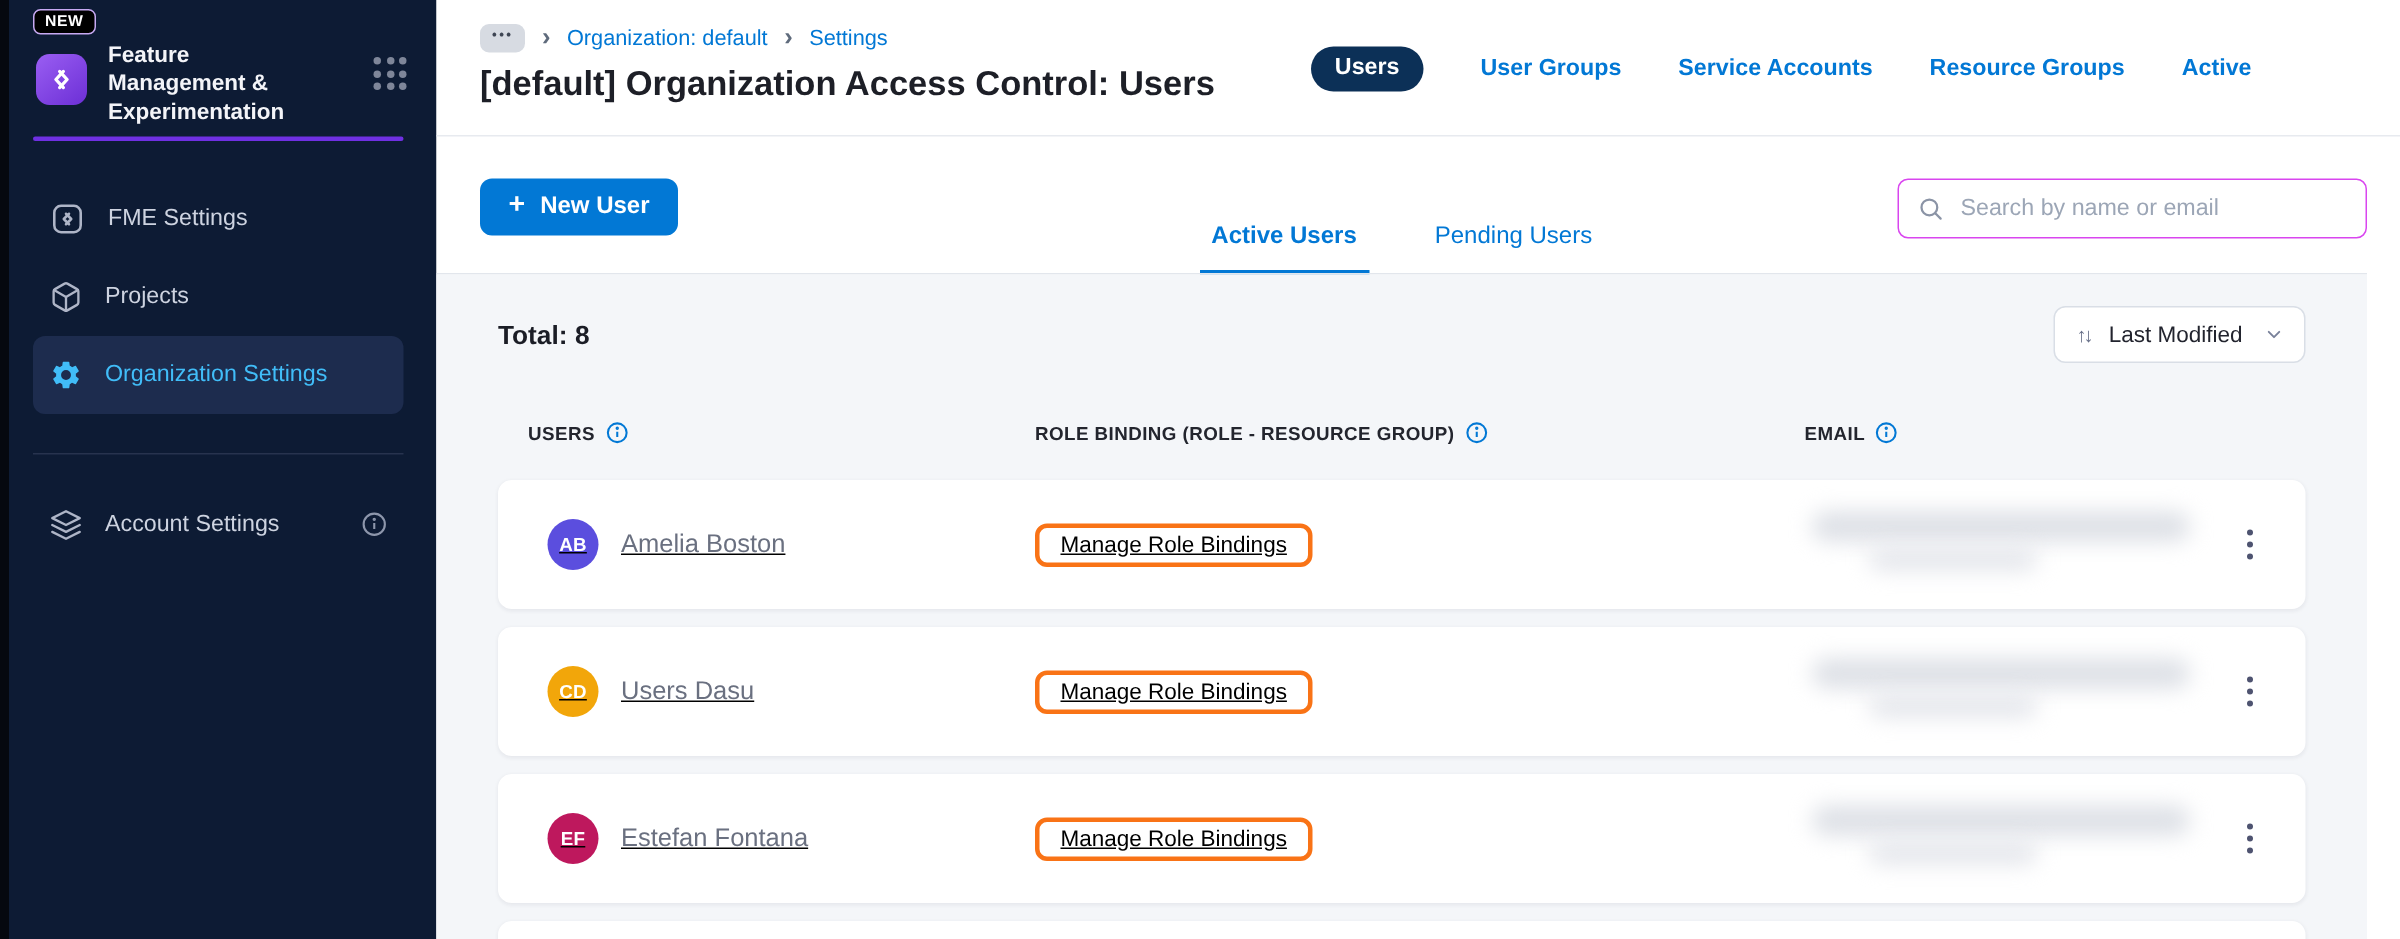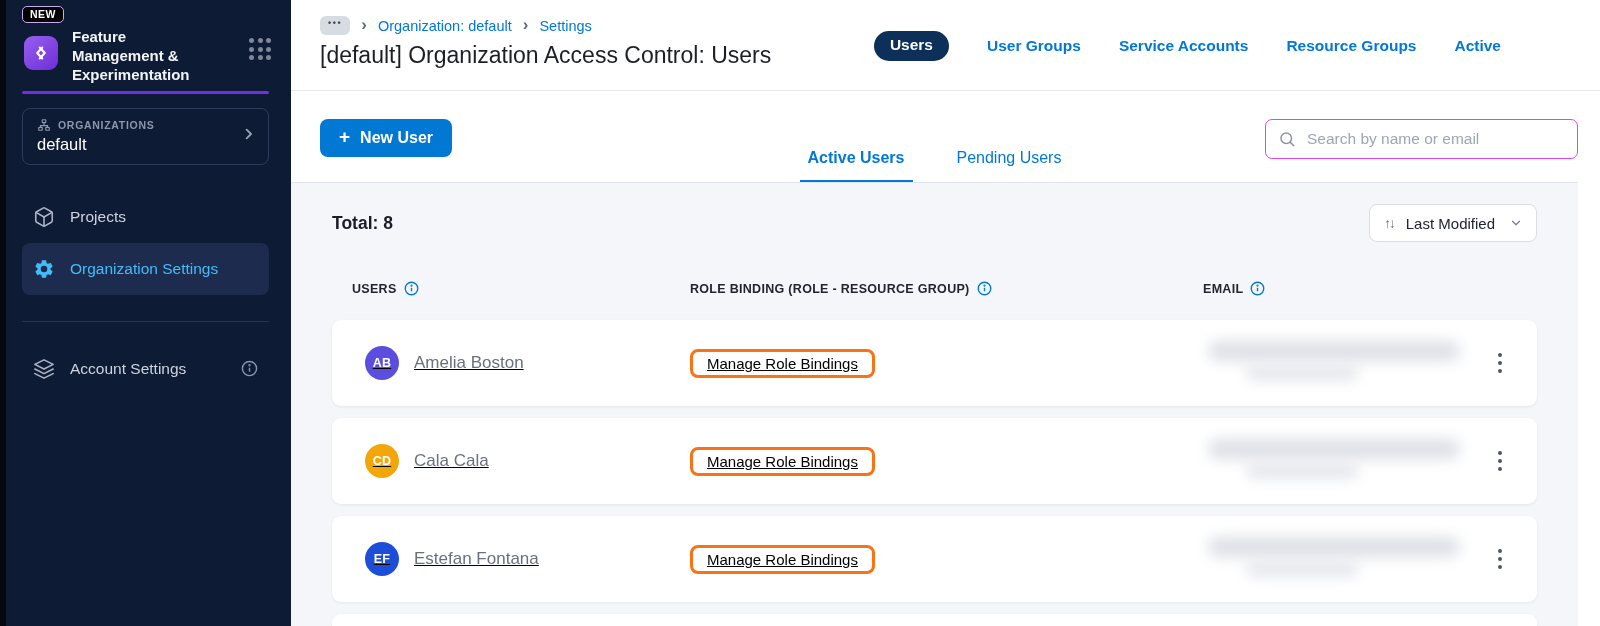--- a/index.html
+++ b/index.html
@@ -48,21 +48,21 @@
 
   
   .main { flex:1; position:relative; height:626px; background:#fff; min-width:0; }
 
   .top-band { position:relative; height:91px; border-bottom:1px solid #e7eaef; }
   .breadcrumb { display:flex; align-items:center; gap:11px; padding:16px 0 0 29px; font-size:14.5px; }
   .crumb-ellipsis { background:#d7dbe2; color:#3e4553; border:none; border-radius:6px; padding:3px 8px 7px; font-size:9px;
     letter-spacing:1.6px; line-height:1; font-weight:700; cursor:pointer; }
   .crumb-sep { color:#5f6b7c; font-size:17px; font-weight:700; line-height:1; margin-top:-2px; }
   .crumb-link { color:#0278d5; cursor:pointer; text-decoration:none; }
-  .page-title { margin:0; padding:7px 0 0 29px; font-size:23px; font-weight:400; color:#1d1f27; }
+  .page-title { margin:0; padding:7px 0 0 29px; font-size:23px; font-weight:700; color:#1d1f27; }
 
   .top-tabs { position:absolute; top:31px; right:99px; display:flex; align-items:center; gap:38px; }
   .top-tab { color:#0278d5; font-size:15.5px; font-weight:600; cursor:pointer; white-space:nowrap; }
   .top-tab.pill { background:#0c3057; color:#fff; padding:5px 16px 7px; border-radius:16px; }
 
   .toolbar-band { position:relative; height:92px; }
   .toolbar-band::after { content:""; position:absolute; left:0; right:22px; bottom:0; height:1px; background:#e2e6ec; }
 
   .new-user-btn { position:absolute; left:29px; top:28px; height:38px; display:flex; align-items:center; gap:10px;
     background:#0278d5; color:#fff; border:none; border-radius:8px; padding:0 19px; font-size:16px; font-weight:700;
@@ -134,41 +134,32 @@
             <i></i>
             <i></i>
             <i></i>
             <i></i>
             <i></i>
             <i></i>
         </button>
       </div>
       <div class="brand-line"></div>
 
-      <div class="org-box">
-        <div class="org-label-row">
-          <span class="ic" style="display:flex;">
-            <svg width="14" height="14" viewBox="0 0 24 24" fill="none" stroke="currentColor" stroke-width="2">
-              <rect x="9" y="3" width="6" height="5" rx="1"></rect>
-              <rect x="3" y="16" width="6" height="5" rx="1"></rect>
-              <rect x="15" y="16" width="6" height="5" rx="1"></rect>
-              <path d="M12 8v5M6 16v-3h12v3"></path>
+
+      <nav class="nav">
+        <div class="nav-item">
+          <span class="ic">
+            <svg width="24" height="24" viewBox="0 0 24 24" fill="none" stroke="currentColor" stroke-width="1.7" stroke-linecap="round" stroke-linejoin="round">
+              <rect x="3.2" y="3.2" width="17.6" height="17.6" rx="4.5"></rect>
+              <polyline points="13,8.5 9.5,12 13,15.5"></polyline>
+              <polyline points="11,8.5 14.5,12 11,15.5"></polyline>
             </svg>
           </span>
-          <span>ORGANIZATIONS</span>
-        </div>
-        <div class="org-value">default</div>
-        <span class="org-chevron">
-          <svg width="15" height="15" viewBox="0 0 24 24" fill="none" stroke="currentColor" stroke-width="3" stroke-linecap="round" stroke-linejoin="round">
-            <polyline points="9,5 16,12 9,19"></polyline>
-          </svg>
-        </span>
-      </div>
-
-      <nav class="nav">
+          <span>FME Settings</span>
+        </div>
         <div class="nav-item">
           <span class="ic">
             <svg width="22" height="22" viewBox="0 0 24 24" fill="none" stroke="currentColor" stroke-width="1.7" stroke-linecap="round" stroke-linejoin="round">
               <path d="M21 16V8a2 2 0 0 0-1-1.73l-7-4a2 2 0 0 0-2 0l-7 4A2 2 0 0 0 3 8v8a2 2 0 0 0 1 1.73l7 4a2 2 0 0 0 2 0l7-4A2 2 0 0 0 21 16z"></path>
               <polyline points="3.27 6.96 12 12.01 20.73 6.96"></polyline>
               <line x1="12" y1="22.08" x2="12" y2="12"></line>
             </svg>
           </span>
           <span>Projects</span>
         </div>
@@ -312,37 +303,37 @@
           <button class="kebab">
               <i></i>
               <i></i>
               <i></i>
             </button>
         </div>
 
         <div class="row-card">
           <div class="user-cell">
             <div class="avatar" style="background-color: rgb(242, 166, 10);">CD</div>
-            <span class="user-name">Cala Cala</span>
+            <span class="user-name">Users Dasu</span>
           </div>
           <button class="manage-btn">Manage Role Bindings</button>
           <div class="email-cell">
             <div class="blur1"></div>
               <div class="blur2"></div>
           </div>
           <button class="kebab">
               <i></i>
               <i></i>
               <i></i>
             </button>
         </div>
 
         <div class="row-card">
           <div class="user-cell">
-            <div class="avatar" style="background-color: #1d4ed8;">EF</div>
+            <div class="avatar" style="background-color: #be185d;">EF</div>
             <span class="user-name">Estefan Fontana</span>
           </div>
           <button class="manage-btn">Manage Role Bindings</button>
           <div class="email-cell">
             <div class="blur1"></div>
               <div class="blur2"></div>
           </div>
           <button class="kebab">
               <i></i>
               <i></i>

